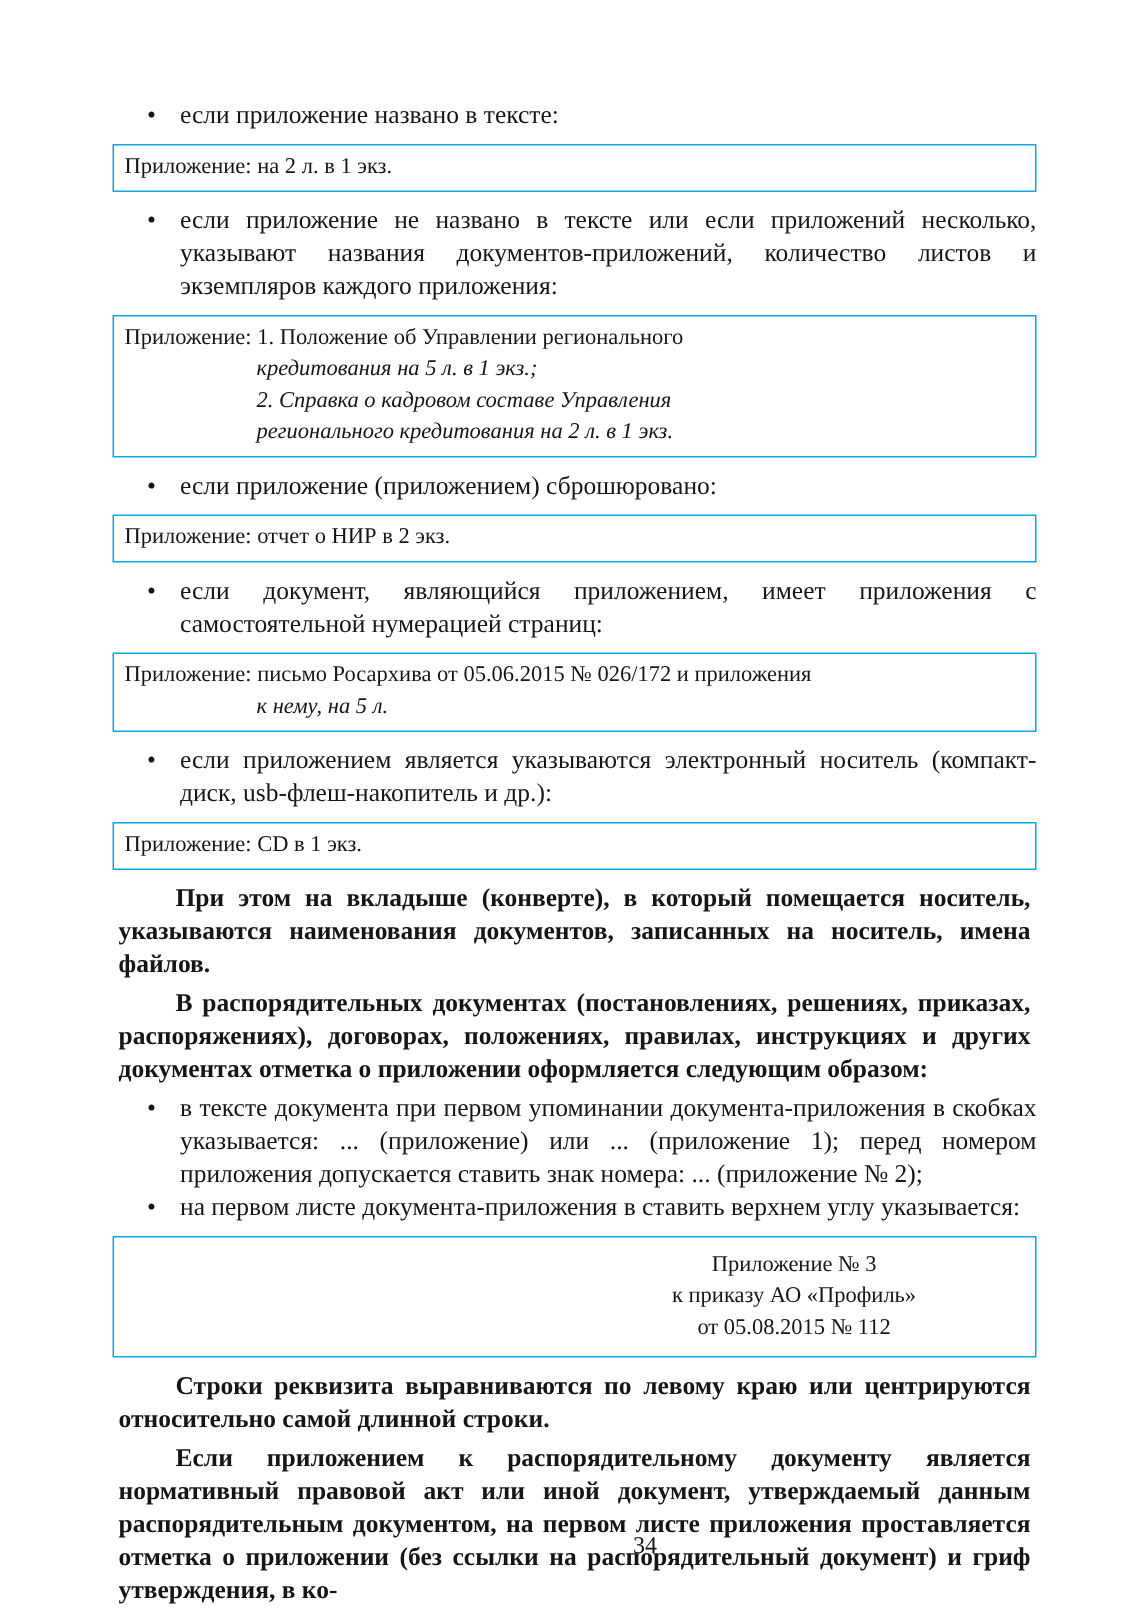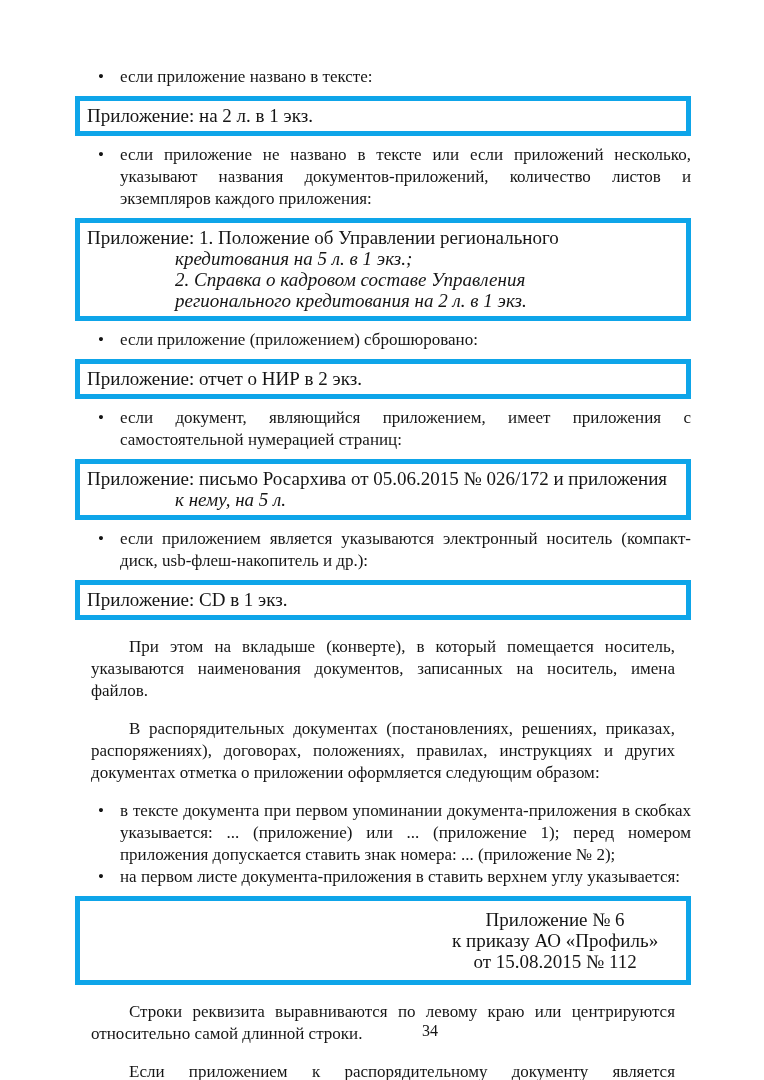--- a/index.html
+++ b/index.html
@@ -32,44 +32,45 @@
   .bullet-marker {
     flex: 0 0 45px;
     box-sizing: border-box;
     padding-left: 23px;
   }
   .bullet-text {
     flex: 1 1 auto;
     font-family: Liberation Serif, serif;
   }
   .example-box {
-    border: 5px solid #0ea5e9;
+    border: 1px solid #0ea5e9;
     margin: 8px 0;
     padding: 4px 8px 5px 7px;
-    font-size: 19px;
+    font-size: 15px;
     line-height: 21px;
     text-align: left;
   }
   .ex-line.hang {
     padding-left: 88px;
     font-style: italic;
   }
   .box-appendix {
     padding-top: 8px;
     padding-bottom: 8px;
   }
   .appendix-offset {
     display: inline-block;
     margin-left: 365px;
     text-align: center;
   }
   .para {
-    margin: 16px;
+    margin: 4px;
     text-indent: 38px;
     text-align: justify;
+    font-weight: bold;
   }
   .page-number {
     position: absolute;
     bottom: 40px;
     left: 0;
     width: 100%;
     text-align: center;
     font-size: 16px;
     padding-left: 48px;
   }
@@ -138,23 +139,23 @@
       <span class="bullet-text">в тексте документа при первом упоминании документа-приложения в скобках указывается: ... (приложение) или ... (приложение 1); перед номером приложения допускается ставить знак номера: ... (приложение № 2);</span>
     </div>
 
     <div class="bullet-item">
       <span class="bullet-marker">•</span>
       <span class="bullet-text">на первом листе документа-приложения в ставить верхнем углу указывается:</span>
     </div>
 
     <div class="example-box box-appendix">
       <div class="appendix-offset">
-        <div class="ex-line">Приложение № 6</div>
+        <div class="ex-line">Приложение № 3</div>
         <div class="ex-line">к приказу АО «Профиль»</div>
-        <div class="ex-line">от 15.08.2015 № 112</div>
+        <div class="ex-line">от 05.08.2015 № 112</div>
       </div>
     </div>
 
     <p class="para">Строки реквизита выравниваются по левому краю или центрируются относительно самой длинной строки.</p>
 
     <p class="para">Если приложением к распорядительному документу является нормативный правовой акт или иной документ, утверждаемый данным распорядительным документом, на первом листе приложения проставляется отметка о приложении (без ссылки на распорядительный документ) и гриф утверждения, в ко-</p>
 
   </div>
 
   <div class="page-number">34</div>

